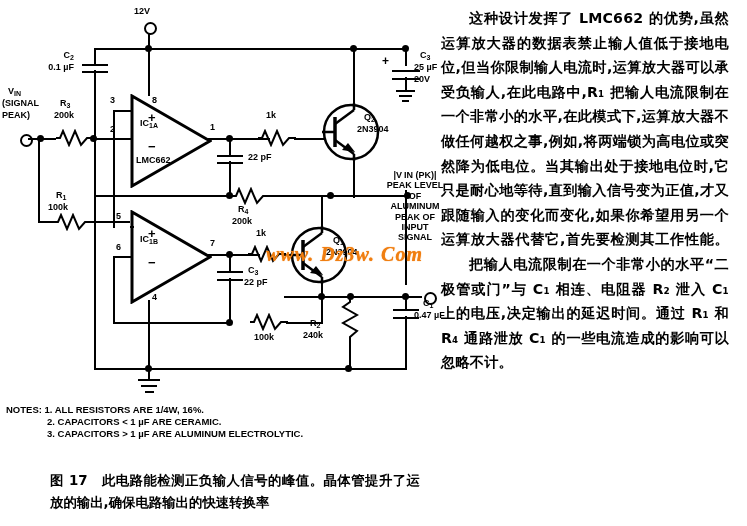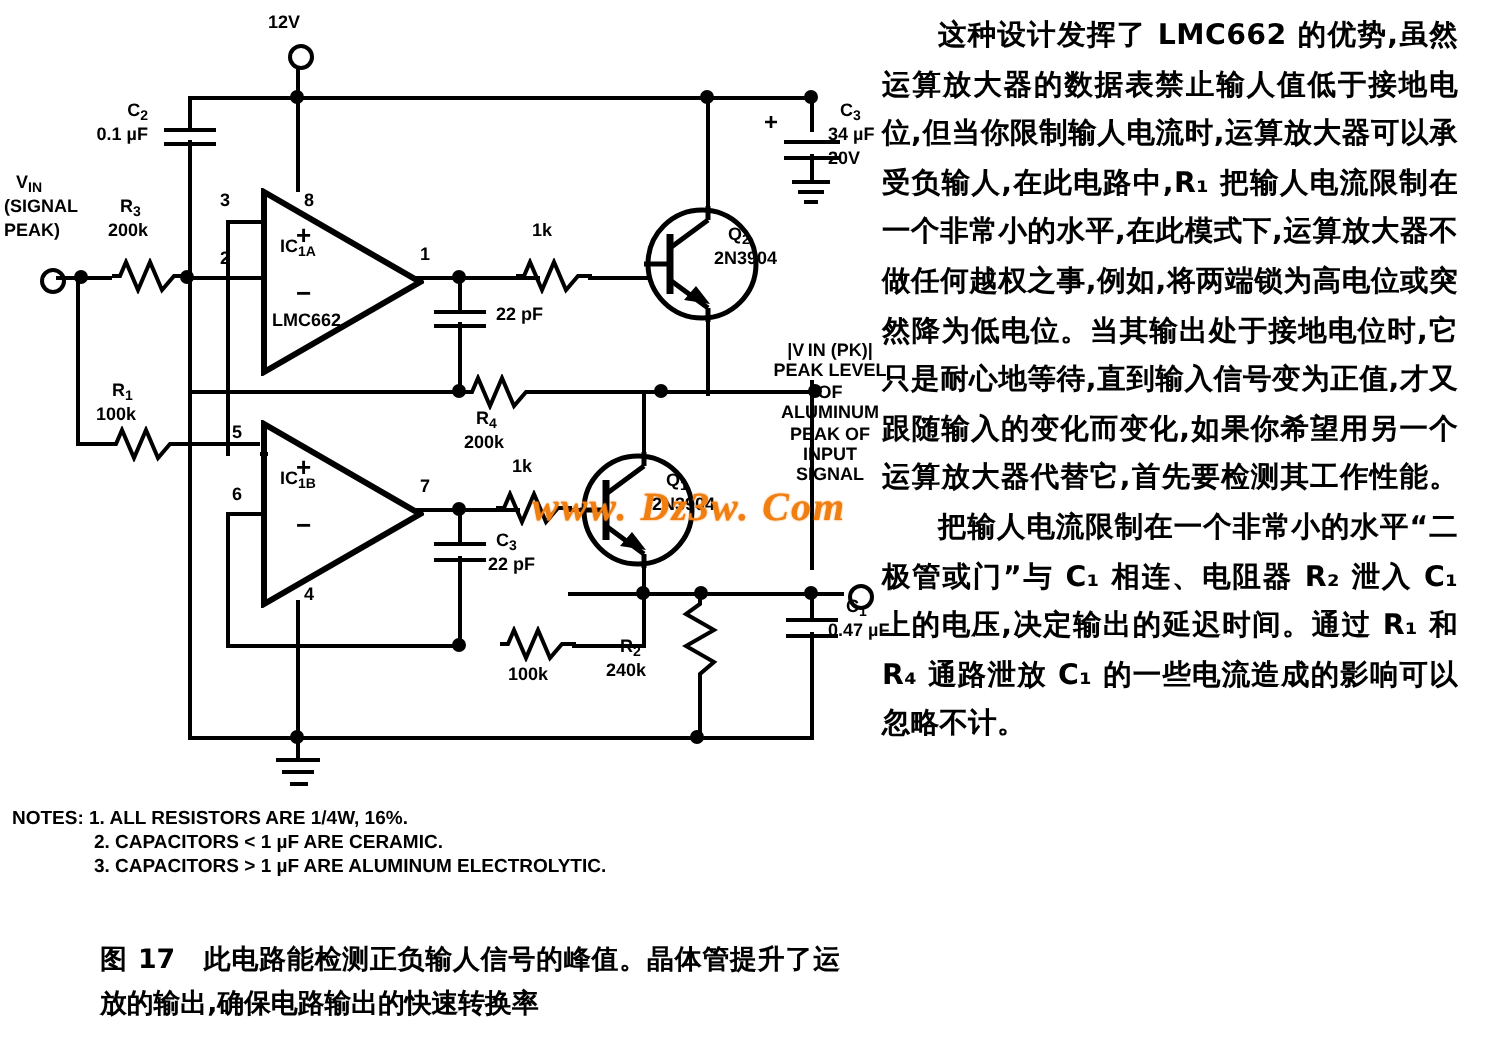--- a/index.html
+++ b/index.html
@@ -169,21 +169,21 @@
     <div class="w vw" style="left:405px;top:48px;height:18px;"></div>
     <div class="dot" style="left:402px;top:45px;"></div>
     <div class="lbl" style="left:382px;top:56px;font-size:12px;">+</div>
     <div class="w hw" style="left:392px;top:70px;width:28px;"></div>
     <div class="w hw" style="left:392px;top:78px;width:28px;"></div>
     <div class="w vw" style="left:405px;top:77px;height:14px;"></div>
     <div class="w hw" style="left:396px;top:90px;width:19px;"></div>
     <div class="w hw" style="left:399px;top:95px;width:13px;"></div>
     <div class="w hw" style="left:402px;top:100px;width:7px;"></div>
     <div class="lbl" style="left:420px;top:50px;"><span>C</span><sub>3</sub></div>
-    <div class="lbl" style="left:414px;top:62px;">34 µF</div>
+    <div class="lbl" style="left:414px;top:62px;">25 µF</div>
     <div class="lbl" style="left:414px;top:74px;">20V</div>
 
     <div class="w vw" style="left:405px;top:48px;height:0px;"></div>
     <div class="w vw" style="left:405px;top:190px;height:95px;"></div>
 
     <div class="opamp" style="left:130px;top:210px;">
       <svg width="82" height="94">
         <polygon points="2,2 2,92 80,47" fill="#ffffff" stroke="#000" stroke-width="3"></polygon>
       </svg>
     </div>

